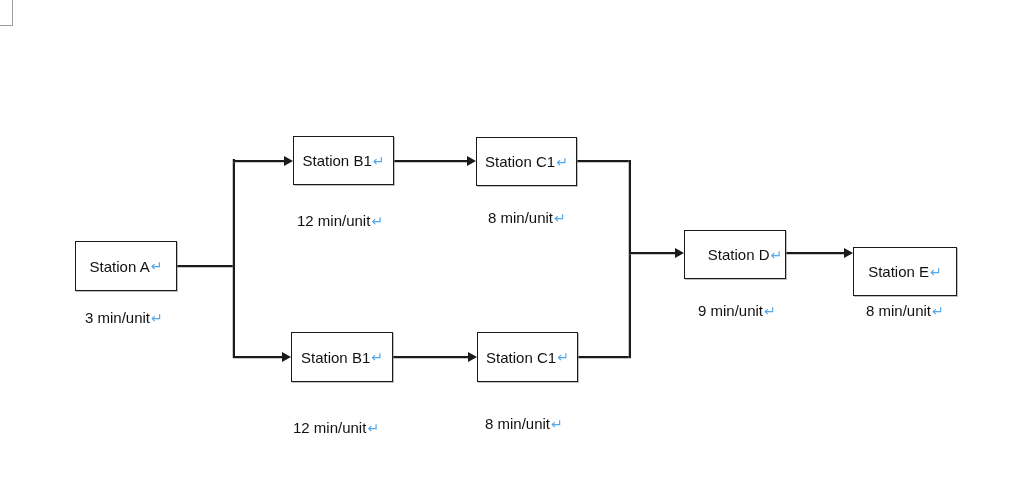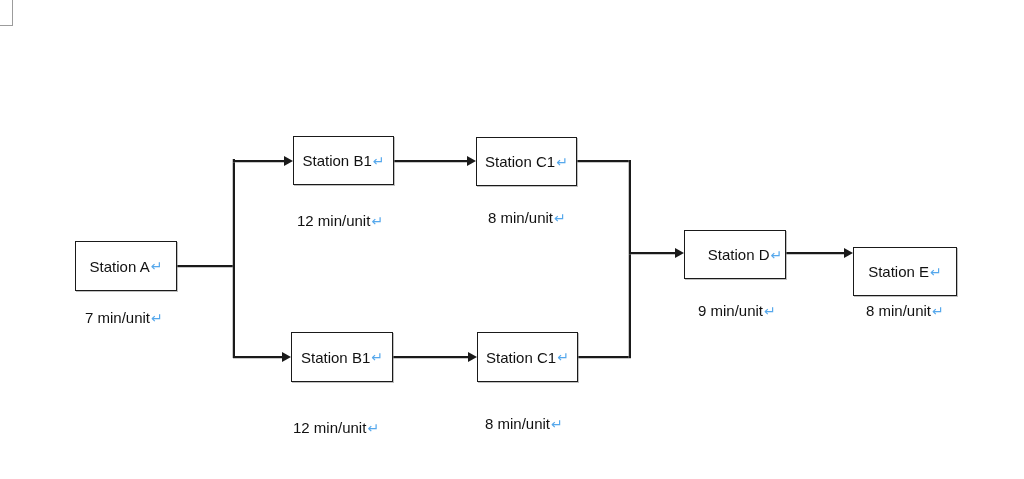--- a/index.html
+++ b/index.html
@@ -125,21 +125,21 @@
   <div class="box" style="left:684px; top:230px; width:102px; height:49px;padding-left:20px;">
       <span>Station D</span>
       <span class="rm">↵</span>
     </div>
 
   <div class="box" style="left:853px; top:230px; width:104px; height:49px;margin-top:17px;">
       <span>Station E</span>
       <span class="rm">↵</span>
     </div>
 
-  <div class="time-label" style="left:85px;  top:305px;"><span>7 min/unit</span><span class="rm">↵</span></div>
+  <div class="time-label" style="left:85px;  top:305px;"><span>3 min/unit</span><span class="rm">↵</span></div>
 
   <div class="time-label" style="left:297px; top:208px;"><span>12 min/unit</span><span class="rm">↵</span></div>
 
   <div class="time-label" style="left:488px; top:205px;"><span>8 min/unit</span><span class="rm">↵</span></div>
 
   <div class="time-label" style="left:293px; top:415px;"><span>12 min/unit</span><span class="rm">↵</span></div>
 
   <div class="time-label" style="left:485px; top:411px;"><span>8 min/unit</span><span class="rm">↵</span></div>
 
   <div class="time-label" style="left:698px; top:298px;"><span>9 min/unit</span><span class="rm">↵</span></div>

